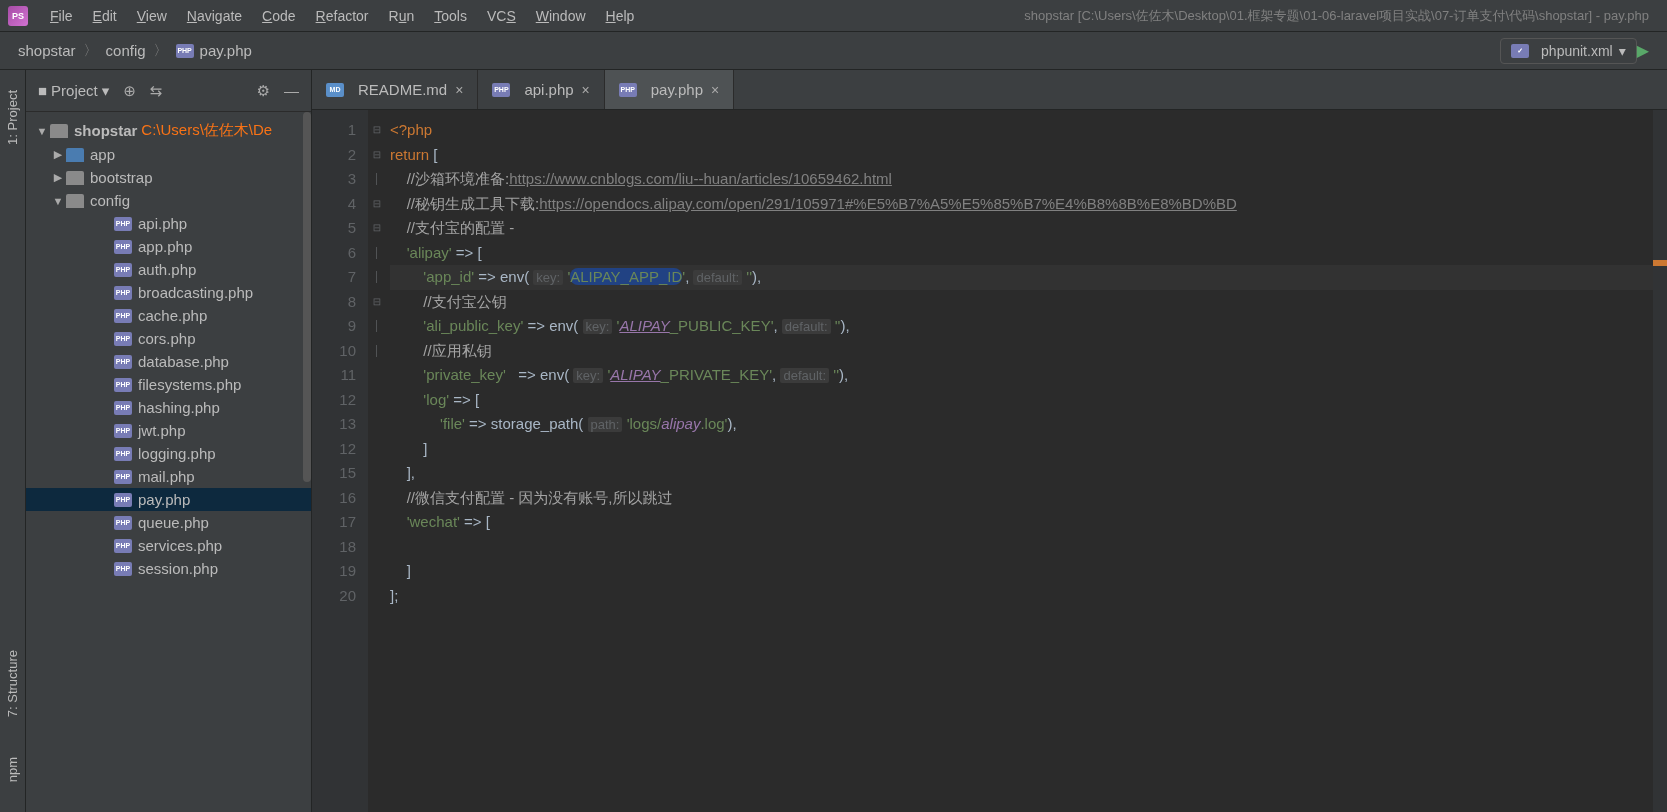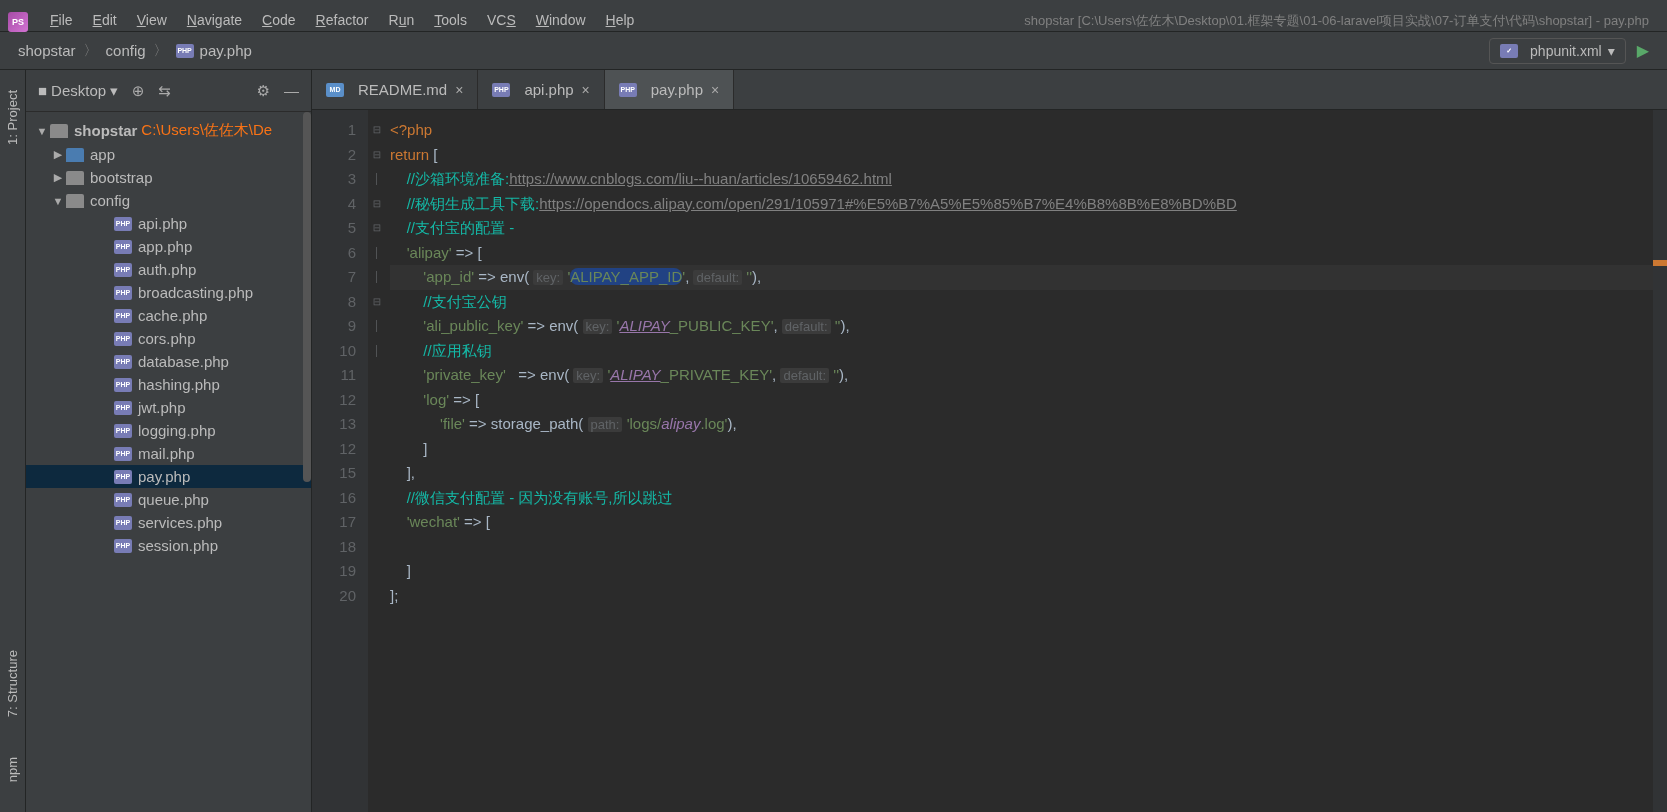--- a/index.html
+++ b/index.html
@@ -1,30 +1,30 @@
 <!DOCTYPE html>
 <html><head>
 <meta charset="utf-8">
 <style>
 * { margin:0; padding:0; box-sizing:border-box; font-family:"Segoe UI",Arial,sans-serif; }
 body { background:#2b2b2b; color:#bbbbbb; width:1667px; height:812px; overflow:hidden; font-size:14px; }
 
 
-.menubar { height:32px; background:#3c3f41; display:flex; align-items:flex-start; padding:12px 8px; border-bottom:1px solid #232525; }
+.menubar { height:32px; background:#3c3f41; display:flex; align-items:center; padding:12px 8px; border-bottom:1px solid #232525; }
 .app-icon { width:20px; height:20px; background:linear-gradient(135deg,#a64ca6,#d373d3); border-radius:3px; margin-right:12px; display:flex; align-items:center; justify-content:center; font-size:9px; color:#fff; font-weight:bold; }
 .menu-item { padding:0 10px; color:#bbbbbb; cursor:pointer; }
 .menu-item u { text-decoration:underline; }
 .window-title { margin-left:auto; color:#808080; font-size:13px; padding-right:10px; white-space:nowrap; overflow:hidden; }
 
 
 .navbar { height:38px; background:#3c3f41; display:flex; align-items:center; padding:0 18px; border-bottom:1px solid #232525; }
 .crumb { color:#bbbbbb; font-size:15px; display:flex; align-items:center; }
 .crumb-sep { margin:0 8px; color:#808080; }
 .php-icon { width:18px; height:14px; background:#787CB5; border-radius:2px; margin-right:6px; display:inline-flex; align-items:center; justify-content:center; font-size:7px; color:#fff; font-weight:bold; }
-.nav-right { margin-left:auto; display:flex; align-items:center; gap:11px; }
+.nav-right { margin-left:auto; display:flex; align-items:center; gap:0; }
 .run-config { border:1px solid #555; border-radius:4px; padding:4px 10px; display:flex; align-items:center; gap:6px; }
 .run-btn { color:#59a869; font-size:16px; }
 
 
 .side-strip { position:absolute; left:0; top:70px; bottom:0; width:26px; background:#3c3f41; border-right:1px solid #232525; display:flex; flex-direction:column; align-items:center; padding-top:10px; }
 .side-tab { writing-mode:vertical-rl; transform:rotate(180deg); color:#bbbbbb; padding:10px 0; font-size:13px; cursor:pointer; display:flex; align-items:center; gap:4px; }
 .side-tab.structure { margin-top:auto; margin-bottom:20px; }
 .side-tab.npm { margin-bottom:20px; }
 
 
@@ -60,21 +60,21 @@
 .fold-gutter { width:18px; background:#2b2b2b; padding:8px 0; line-height:24.5px; color:#606366; font-size:10px; }
 .fold-mark { text-align:center; cursor:pointer; }
 .code { flex:1; padding:8px 0 8px 4px; line-height:24.5px; white-space:pre; position:relative; }
 .code-line { height:24.5px; }
 .code-line.hl { background:#323232; }
 
 
 .kw { color:#cc7832; }
 .str { color:#6a8759; }
 .str-sel { color:#6a8759; background:#214283;border-radius:8px; }
-.comment { color:#14b8a6; }
+.comment { color:#a3a3a3; }
 .link { color:#808080; text-decoration:underline; }
 .hint { color:#606366; background:#3b3b3b; padding:0 3px; border-radius:2px; font-size:13px; }
 .const { color:#9876aa; font-style:italic; text-decoration:underline; }
 .const-plain { color:#9876aa; font-style:italic; }
 .punct { color:#a9b7c6; }
 .txt { color:#a9b7c6; }
 
 .right-strip { position:absolute; right:0; top:110px; bottom:0; width:14px; background:#313335; }
 .right-mark { width:100%; height:6px; background:#cc7832; margin-top:150px; }
 </style>
@@ -117,21 +117,21 @@
 </div>
 
 <div class="side-strip">
   <div class="side-tab">1: Project</div>
   <div class="side-tab structure">7: Structure</div>
   <div class="side-tab npm">npm</div>
 </div>
 
 <div class="project-panel">
   <div class="project-header">
-    <span class="project-title">■ <span>Desktop</span> ▾</span>
+    <span class="project-title">■ <span>Project</span> ▾</span>
     <span class="hdr-icon">⊕</span>
     <span class="hdr-icon">⇆</span>
     <span class="hdr-icon last">⚙</span>
     <span class="hdr-icon">—</span>
   </div>
   <div class="tree">
     <div class="tree-item">
         <span class="tree-arrow">▼</span>
         <span class="folder-icon"></span>
         <b class="tree-label">shopstar</b>
@@ -180,20 +180,25 @@
         </div>
         <div class="tree-item ind3">
           <span class="tree-arrow"></span>
           <span class="file-icon php">PHP</span>
           <span class="tree-label">cors.php</span>
         </div>
         <div class="tree-item ind3">
           <span class="tree-arrow"></span>
           <span class="file-icon php">PHP</span>
           <span class="tree-label">database.php</span>
+        </div>
+        <div class="tree-item ind3">
+          <span class="tree-arrow"></span>
+          <span class="file-icon php">PHP</span>
+          <span class="tree-label">filesystems.php</span>
         </div>
         <div class="tree-item ind3">
           <span class="tree-arrow"></span>
           <span class="file-icon php">PHP</span>
           <span class="tree-label">hashing.php</span>
         </div>
         <div class="tree-item ind3">
           <span class="tree-arrow"></span>
           <span class="file-icon php">PHP</span>
           <span class="tree-label">jwt.php</span>

